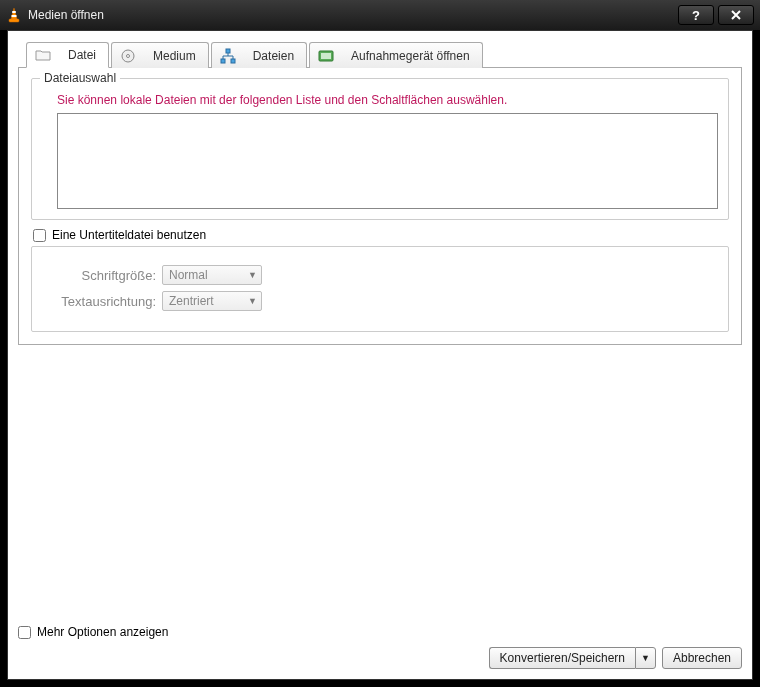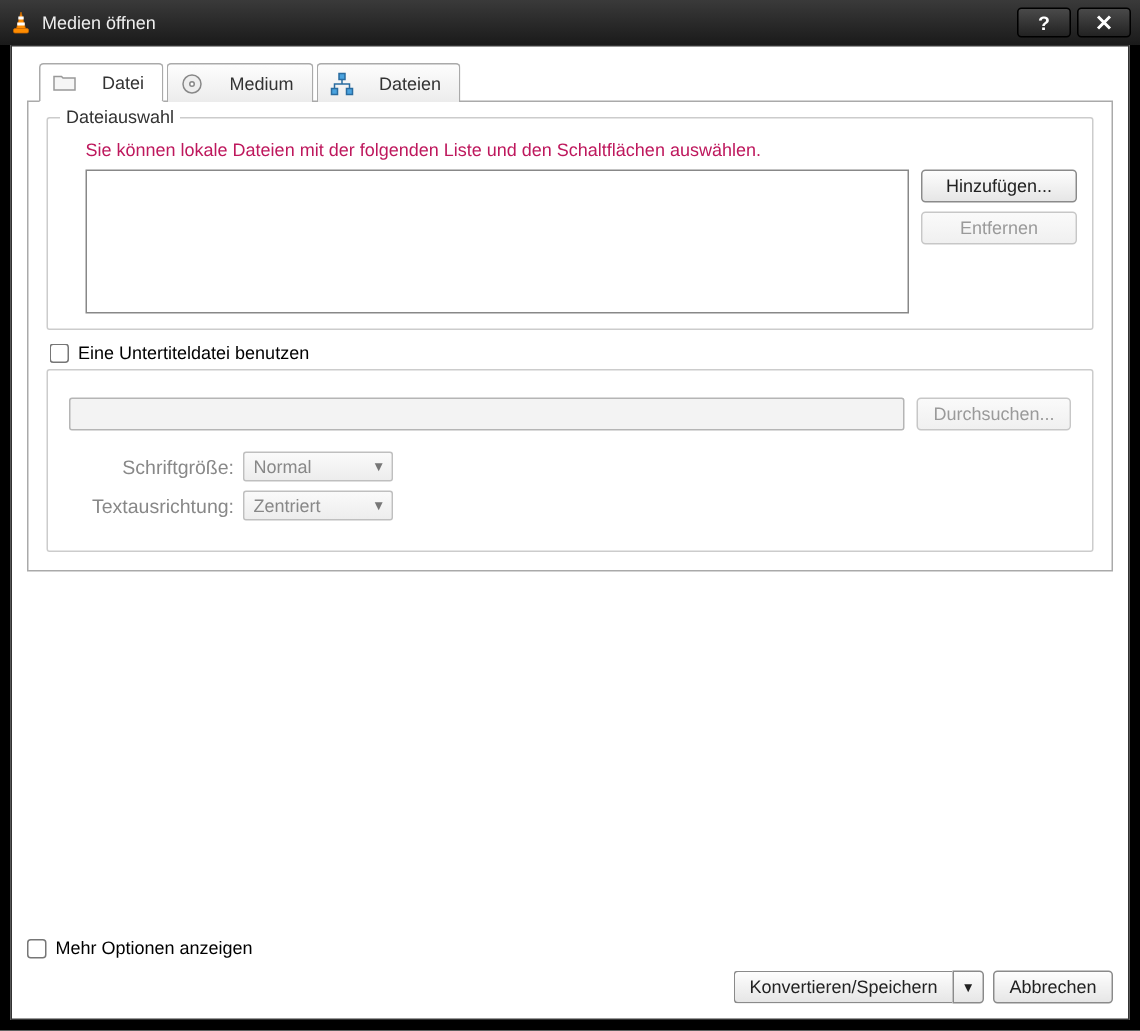--- a/index.html
+++ b/index.html
@@ -294,46 +294,47 @@
         <span class="ticon">
           <svg width="16" height="16" viewBox="0 0 16 16">
               <rect x="6" y="1" width="4" height="4" fill="#4aa3df" stroke="#2a6ca0"></rect>
               <rect x="1" y="11" width="4" height="4" fill="#4aa3df" stroke="#2a6ca0"></rect>
               <rect x="11" y="11" width="4" height="4" fill="#4aa3df" stroke="#2a6ca0"></rect>
               <path d="M8 5 v3 M8 8 h-5 v3 M8 8 h5 v3" stroke="#2a6ca0" fill="none"></path>
             </svg>
         </span>
         <span>Dateien</span>
       </div>
+      <div class="tab">
+        <span class="ticon">
+          <svg width="16" height="16" viewBox="0 0 16 16">
+              <rect x="1" y="3" width="14" height="10" rx="1" fill="#5aab5a" stroke="#2f7a2f"></rect>
+              <rect x="3" y="5" width="10" height="6" fill="#cdeacd"></rect>
+            </svg>
+        </span>
+        <span>Aufnahmegerät öffnen</span>
+      </div>
     </div>
 
     <div class="tab-content">
 
       <div class="groupbox">
         <span class="legend">Dateiauswahl</span>
         <div class="help-text">Sie können lokale Dateien mit der folgenden Liste und den Schaltflächen auswählen.</div>
         <div class="file-row">
           <div class="file-list"></div>
-          <div class="file-buttons">
-            <button class="btn">Hinzufügen...</button>
-            <button class="btn disabled">Entfernen</button>
-          </div>
         </div>
       </div>
 
       <div class="check-row">
         <input type="checkbox" style="">
         <span>Eine Untertiteldatei benutzen</span>
       </div>
 
       <div class="sub-group">
-        <div class="sub-row">
-          <div class="path-input"></div>
-          <button class="btn disabled">Durchsuchen...</button>
-        </div>
         <div class="form-row">
           <span class="lbl">Schriftgröße:</span>
           <div class="combo">
             <span>Normal</span>
             <span class="arrow">▼</span>
           </div>
         </div>
         <div class="form-row">
           <span class="lbl">Textausrichtung:</span>
           <div class="combo">

